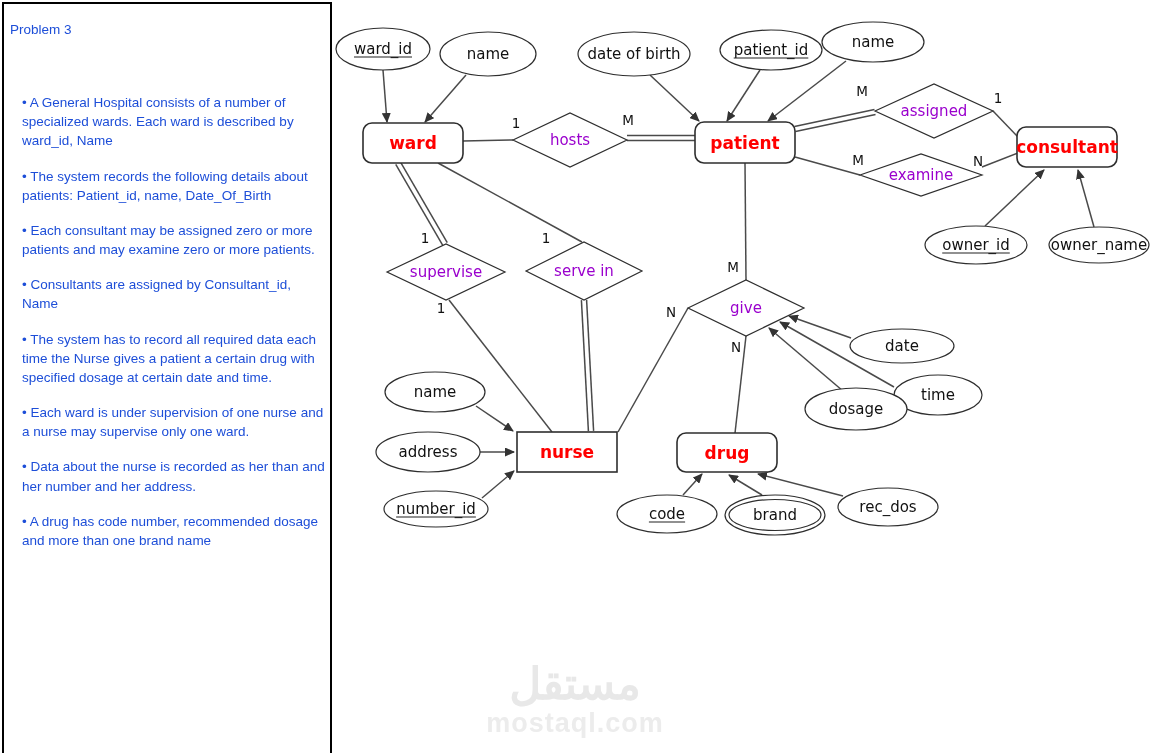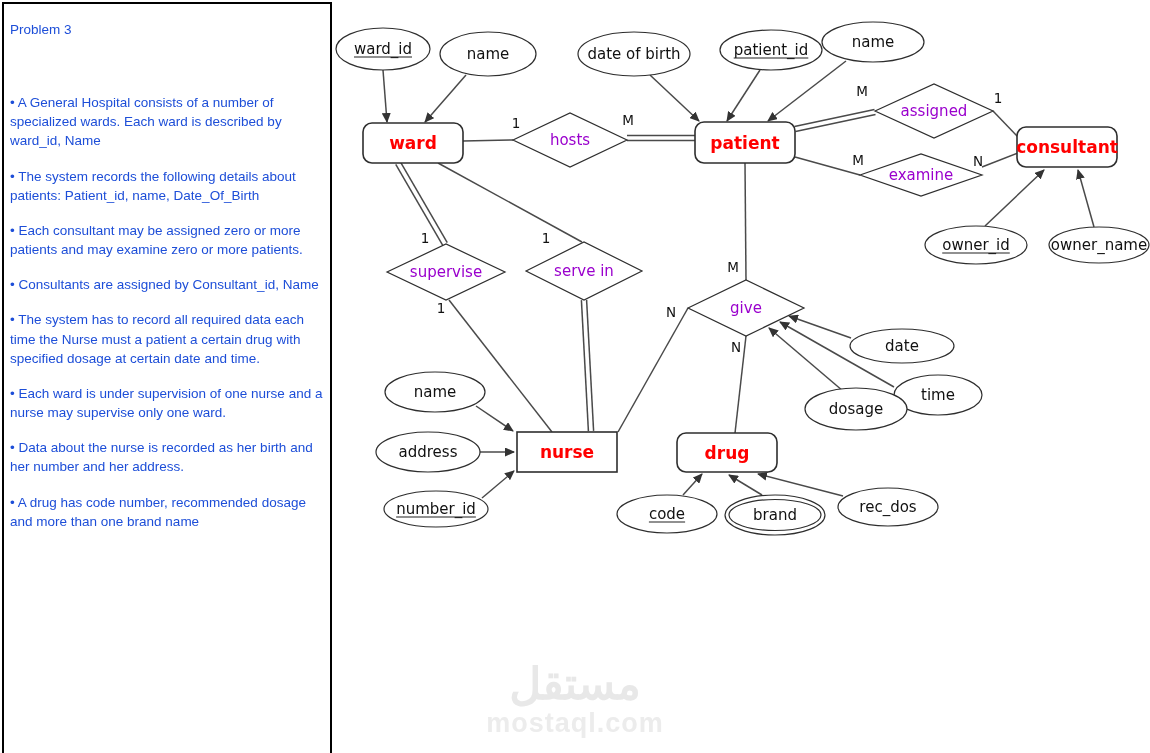--- a/index.html
+++ b/index.html
@@ -2,41 +2,41 @@
 <html><head>
 <meta charset="utf-8">
 <style>
   html,body{margin:0;padding:0;background:#fff;}
   body{width:1150px;height:753px;position:relative;overflow:hidden;
        font-family:"Liberation Sans",sans-serif;}
   .panel{position:absolute;left:2px;top:2px;width:316px;height:735px;
          border:2px solid #000;background:#fff;padding:16px 4px 0 6px;
          color:#1d4ed8;font-size:13.5px;line-height:1.42;}
   .panel-title{margin:0 0 54px 0;}
-  .bullet{margin:0 0 16px 0;}
+  .bullet{margin:0 0 16px 12px;}
   .er-wrap{position:absolute;left:0;top:0;width:1150px;height:753px;}
   svg text{font-family:"DejaVu Sans",sans-serif;}
   .watermark{position:absolute;left:470px;top:660px;width:210px;
              text-align:center;color:#e8e8e8;pointer-events:none;}
   .wm-ar{font-size:44px;font-weight:bold;line-height:1.1;margin:0;}
   .wm-en{font-size:27px;font-weight:bold;letter-spacing:1px;color:#ececec;margin:0;}
 </style>
 </head>
 <body>
 
 <div class="panel">
   <p class="panel-title">Problem 3</p>
   <div>
       <p class="bullet">• A General Hospital consists of a number of specialized wards. Each ward is described by ward_id, Name</p>
       <p class="bullet">• The system records the following details about patients: Patient_id, name, Date_Of_Birth</p>
       <p class="bullet">• Each consultant may be assigned zero or more patients and may examine zero or more patients.</p>
       <p class="bullet">• Consultants are assigned by Consultant_id, Name</p>
-      <p class="bullet">• The system has to record all required data each time the Nurse must a patient a certain drug with specified dosage at certain date and time.</p>
+      <p class="bullet">• The system has to record all required data each time the Nurse gives a patient a certain drug with specified dosage at certain date and time.</p>
       <p class="bullet">• Each ward is under supervision of one nurse and a nurse may supervise only one ward.</p>
-      <p class="bullet">• Data about the nurse is recorded as her birth and her number and her address.</p>
+      <p class="bullet">• Data about the nurse is recorded as her than and her number and her address.</p>
       <p class="bullet">• A drug has code number, recommended dosage and more than one brand name</p>
     </div>
 </div>
 
 <div class="er-wrap">
   <svg id="er-svg" width="1150" height="753" viewBox="0 0 1150 753">
     <defs>
       <marker id="arrow" markerUnits="userSpaceOnUse" markerWidth="11" markerHeight="9" refX="9" refY="4.5" orient="auto">
         <path d="M0,0 L10,4.5 L0,9 z" fill="#333333"></path>
       </marker>

